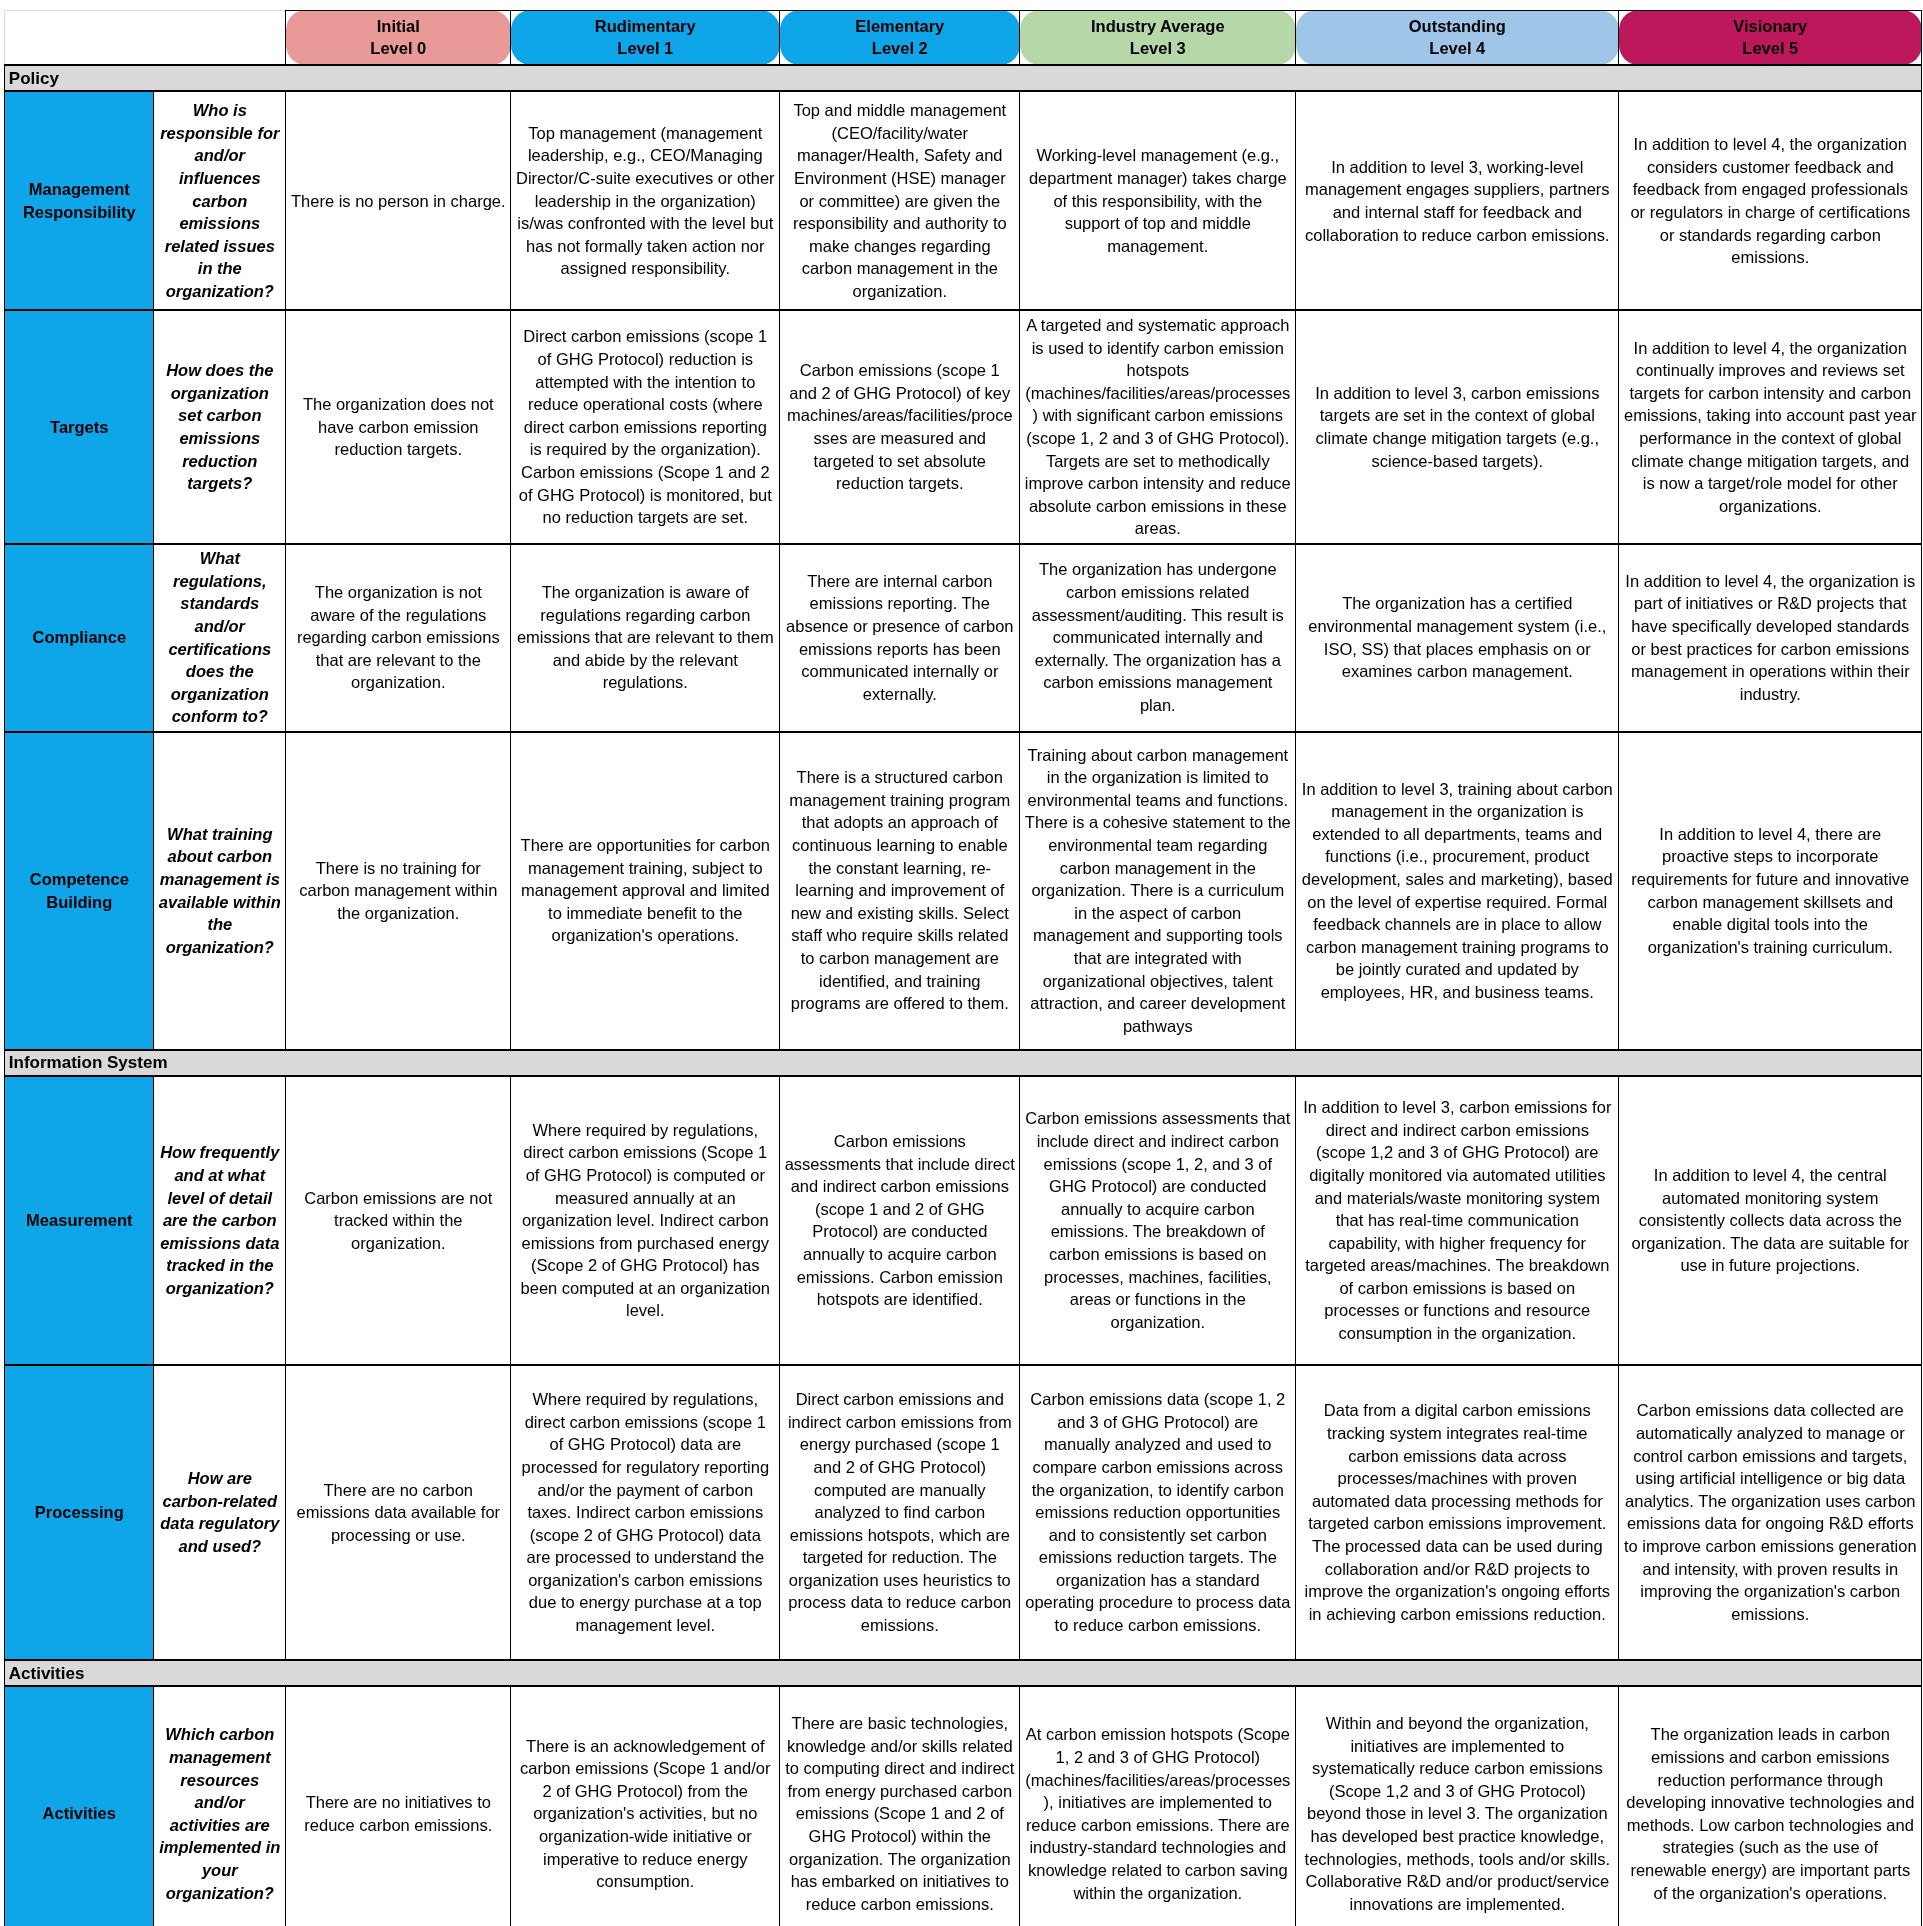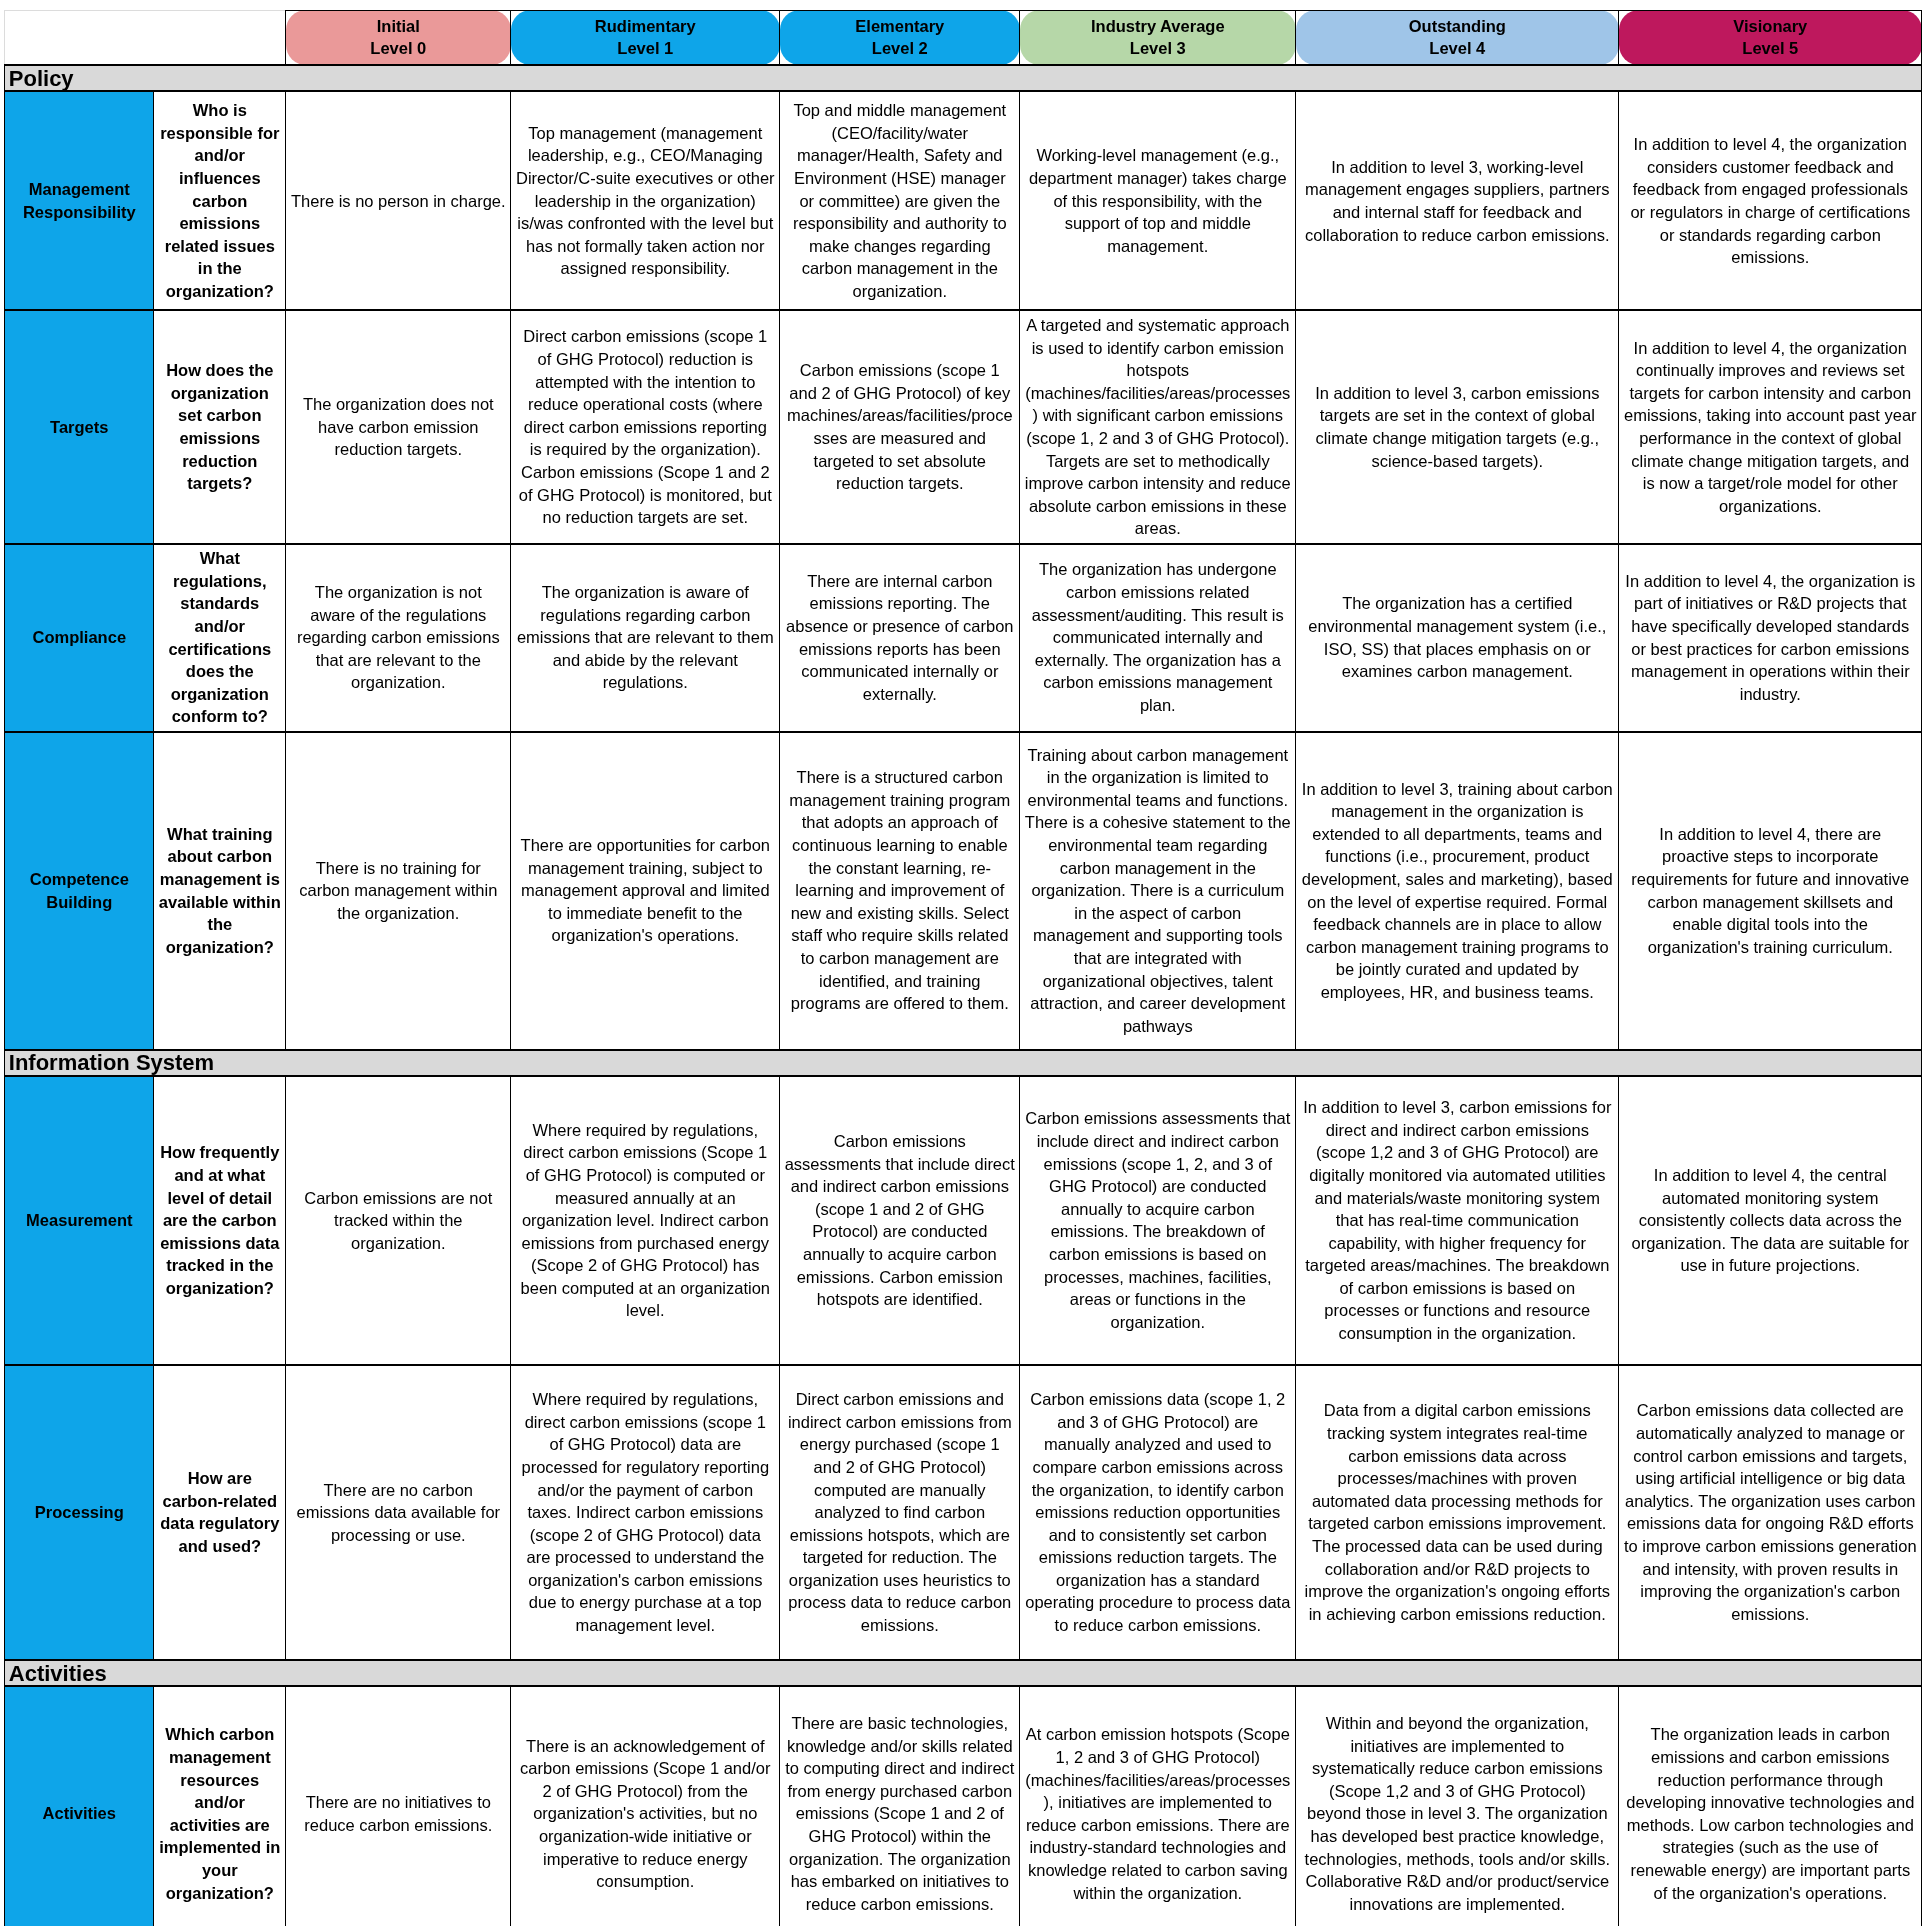--- a/index.html
+++ b/index.html
@@ -13,24 +13,24 @@
   table.rubric td, table.rubric th {
     border: 0.9px solid #000; padding: 2.6px 4.3px;
     font-size: 16.5px; line-height: 22.6px; vertical-align: middle;
     text-align: center; word-wrap: break-word; overflow-wrap: break-word;
   }
   .corner { border-top: 0.9px solid #dcdcdc !important; border-left: 0.9px solid #dcdcdc !important;
             border-right: 1.3px solid #000 !important; background: #fff; }
   th.level { font-weight: bold; font-size: 17.4px; line-height: 25px; border-top: 1.7px solid #000; border-bottom: 2.2px solid #000; border-radius: 20px; }
   th.level .lvl-name, th.level .lvl-num { display: block; }
   tr.section td { background: #d9d9d9; text-align: left; font-weight: bold;
-                  font-size: 22px; line-height: 21px; padding: 1.7px 3.5px;
+                  font-size: 17px; line-height: 21px; padding: 1.7px 3.5px;
                   border-top: 2.2px solid #000; border-bottom: 2.2px solid #000; }
   td.dim { background: #0ea5e9; font-weight: bold; font-size: 17.4px; line-height: 23.5px; }
-  td.question { text-align: left; font-weight: bold; font-size: 17.4px; line-height: 22.6px; padding: 1.7px 2.6px; }
+  td.question { text-align: left; font-weight: bold; font-size: 17.4px; line-height: 22.6px; padding: 1.7px 2.6px; font-style: italic; }
   tr.row td { border-bottom: 2.2px solid #000; }
   td.cell { background: #fff; margin-top: 36px; }
   tr.row td:last-child, tr.section td:last-child, th.level:last-child { border-right: 1.7px solid #000; }
   tr.row td:first-child, tr.section td:first-child { border-left: 1.3px solid #000; }
 </style>
 </head>
 <body>
 
 <table class="rubric">
   <colgroup>

